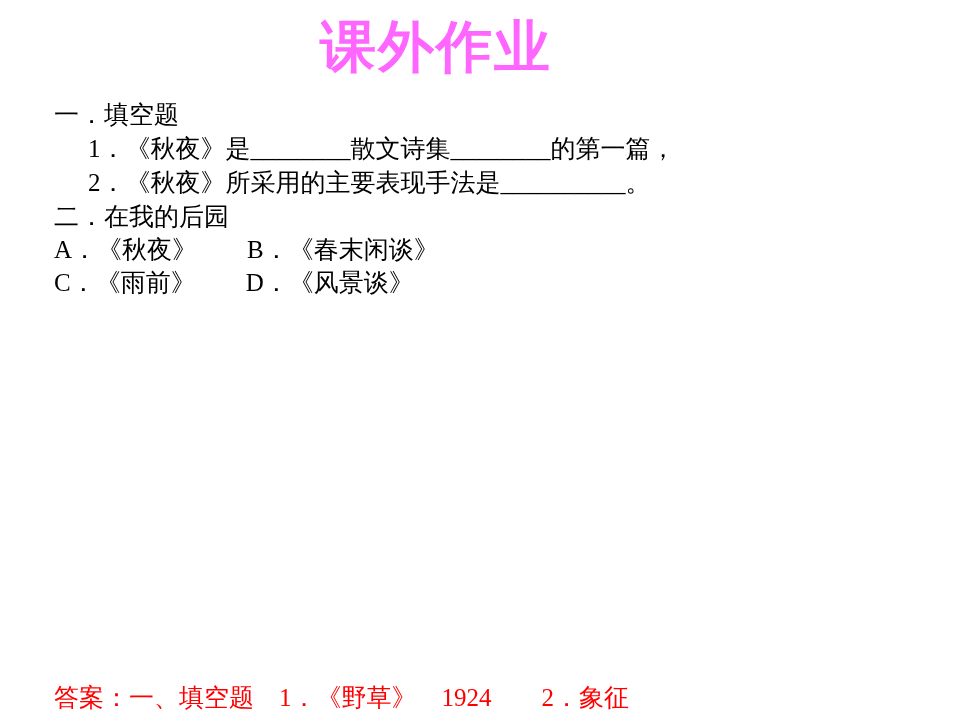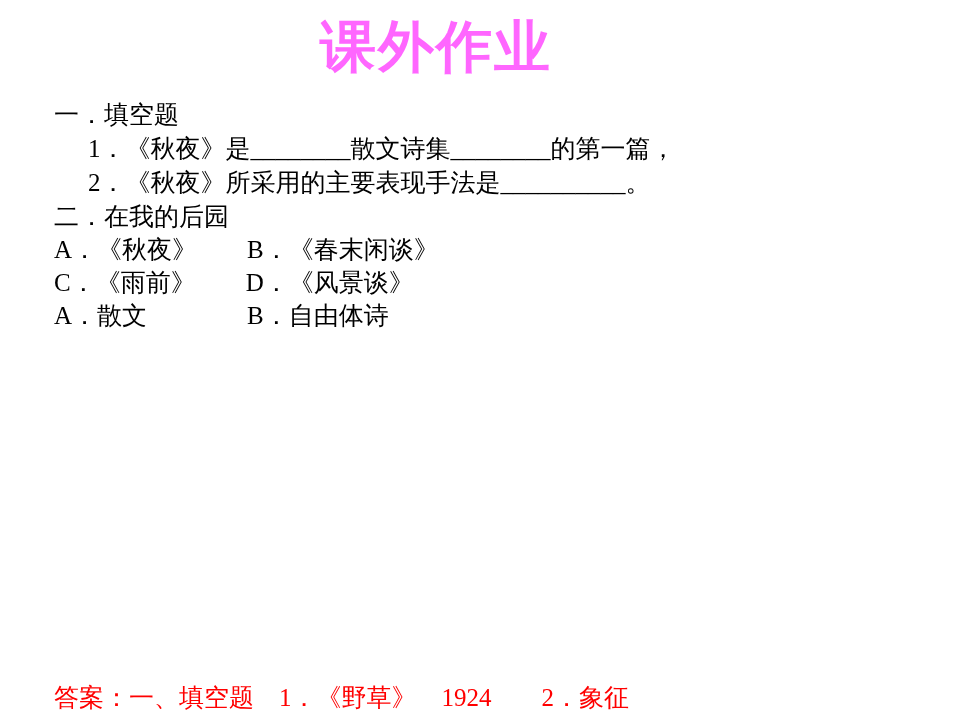--- a/index.html
+++ b/index.html
@@ -78,21 +78,20 @@
     <div class="line indent blockgap">1．《秋夜》是________散文诗集________的第一篇，</div>
 
     <div class="line indent blockgap">2．《秋夜》所采用的主要表现手法是__________。</div>
 
     <div class="line blockgap">二．在我的后园</div>
 
 
     <div class="line smallgap">A．《秋夜》　　B．《春末闲谈》</div>
     <div class="line">C．《雨前》　　D．《风景谈》</div>
 
-    <div class="line smallgap">A．散文　　　　B．自由体诗</div>
 
   </div>
 
   <div class="answer">
     <div class="l1">答案：一、填空题　1．《野草》　1924　　2．象征</div>
     
   </div>
 
 </div>
 

